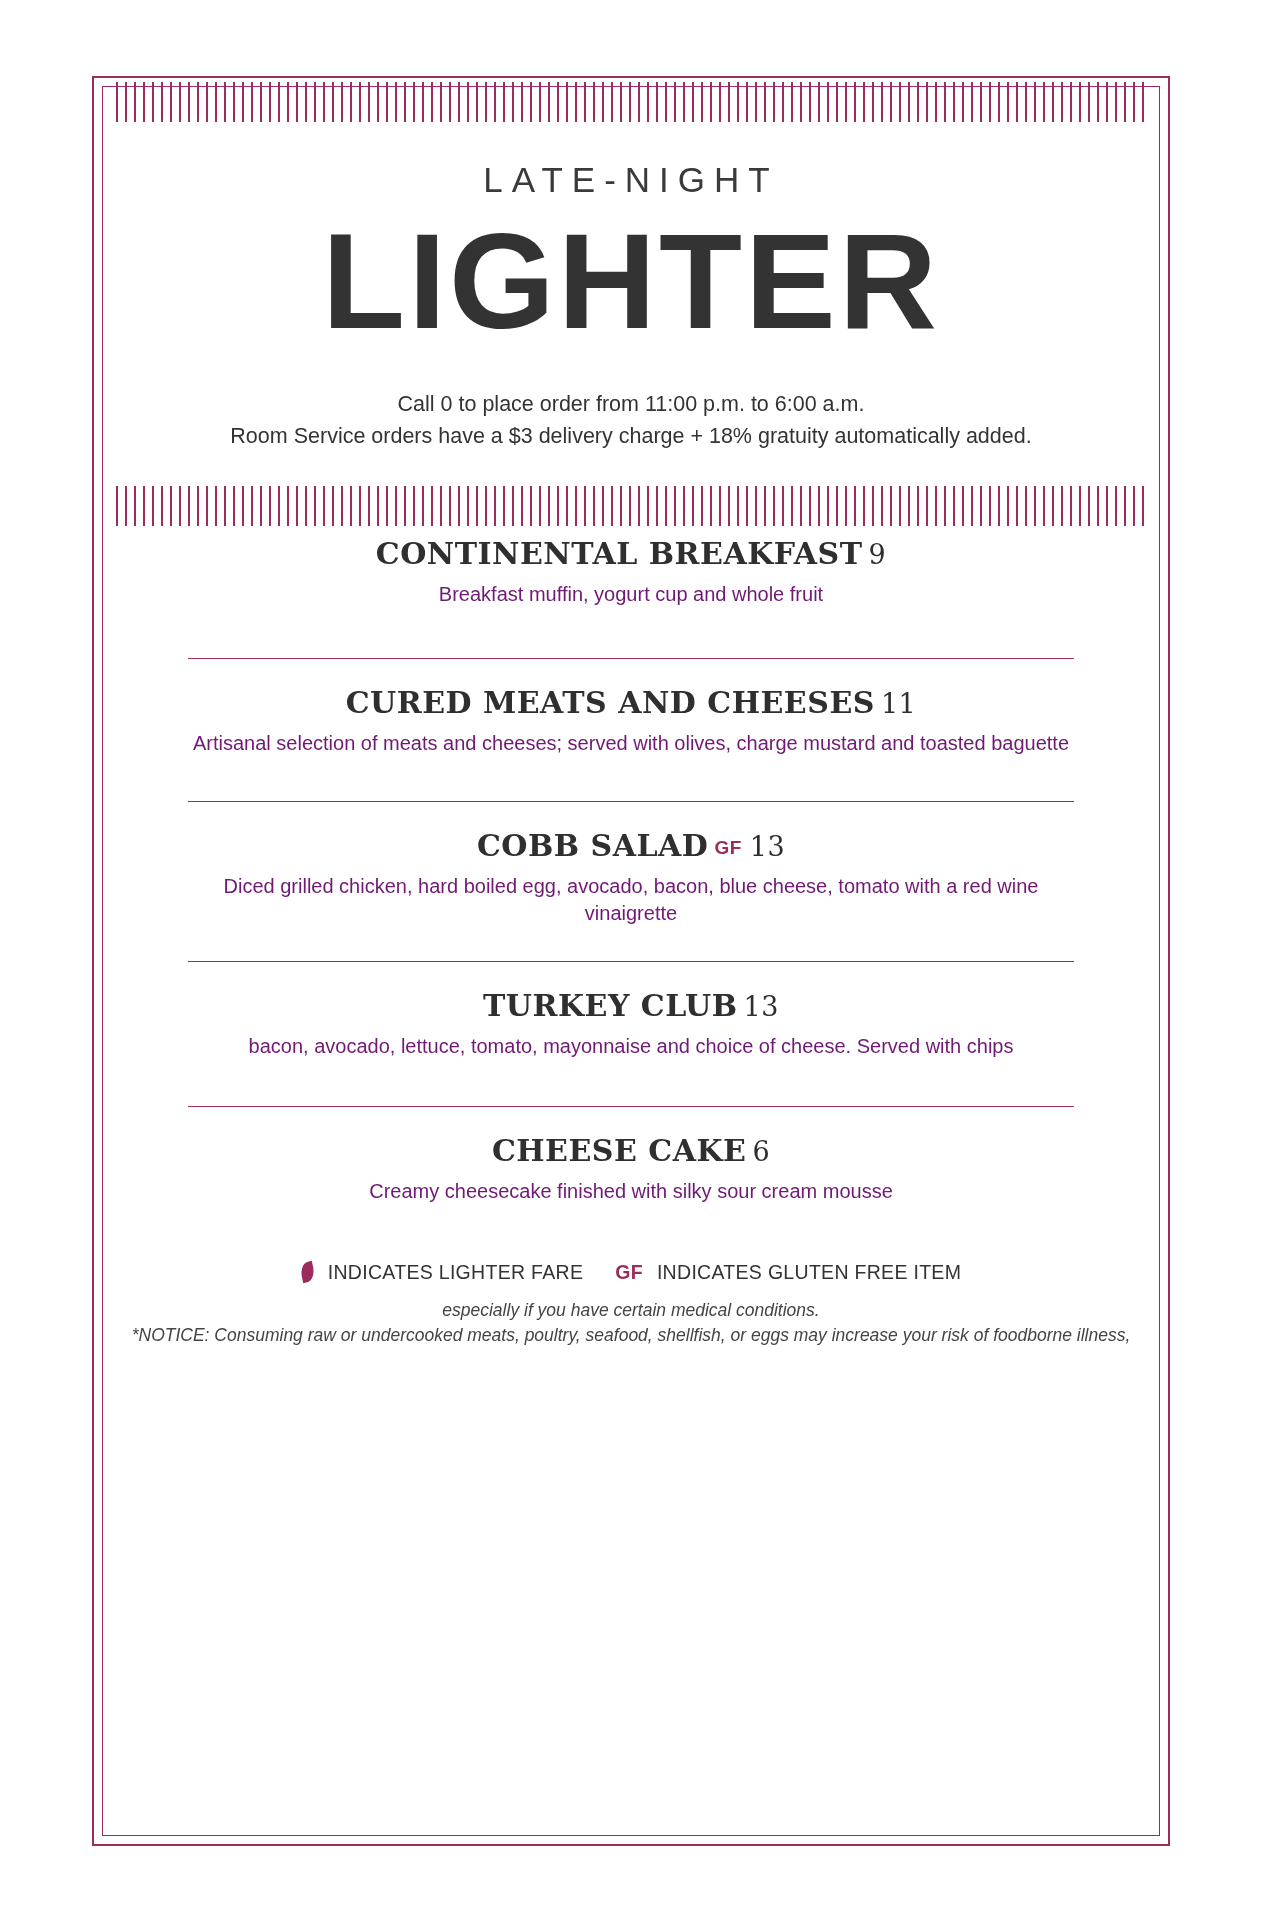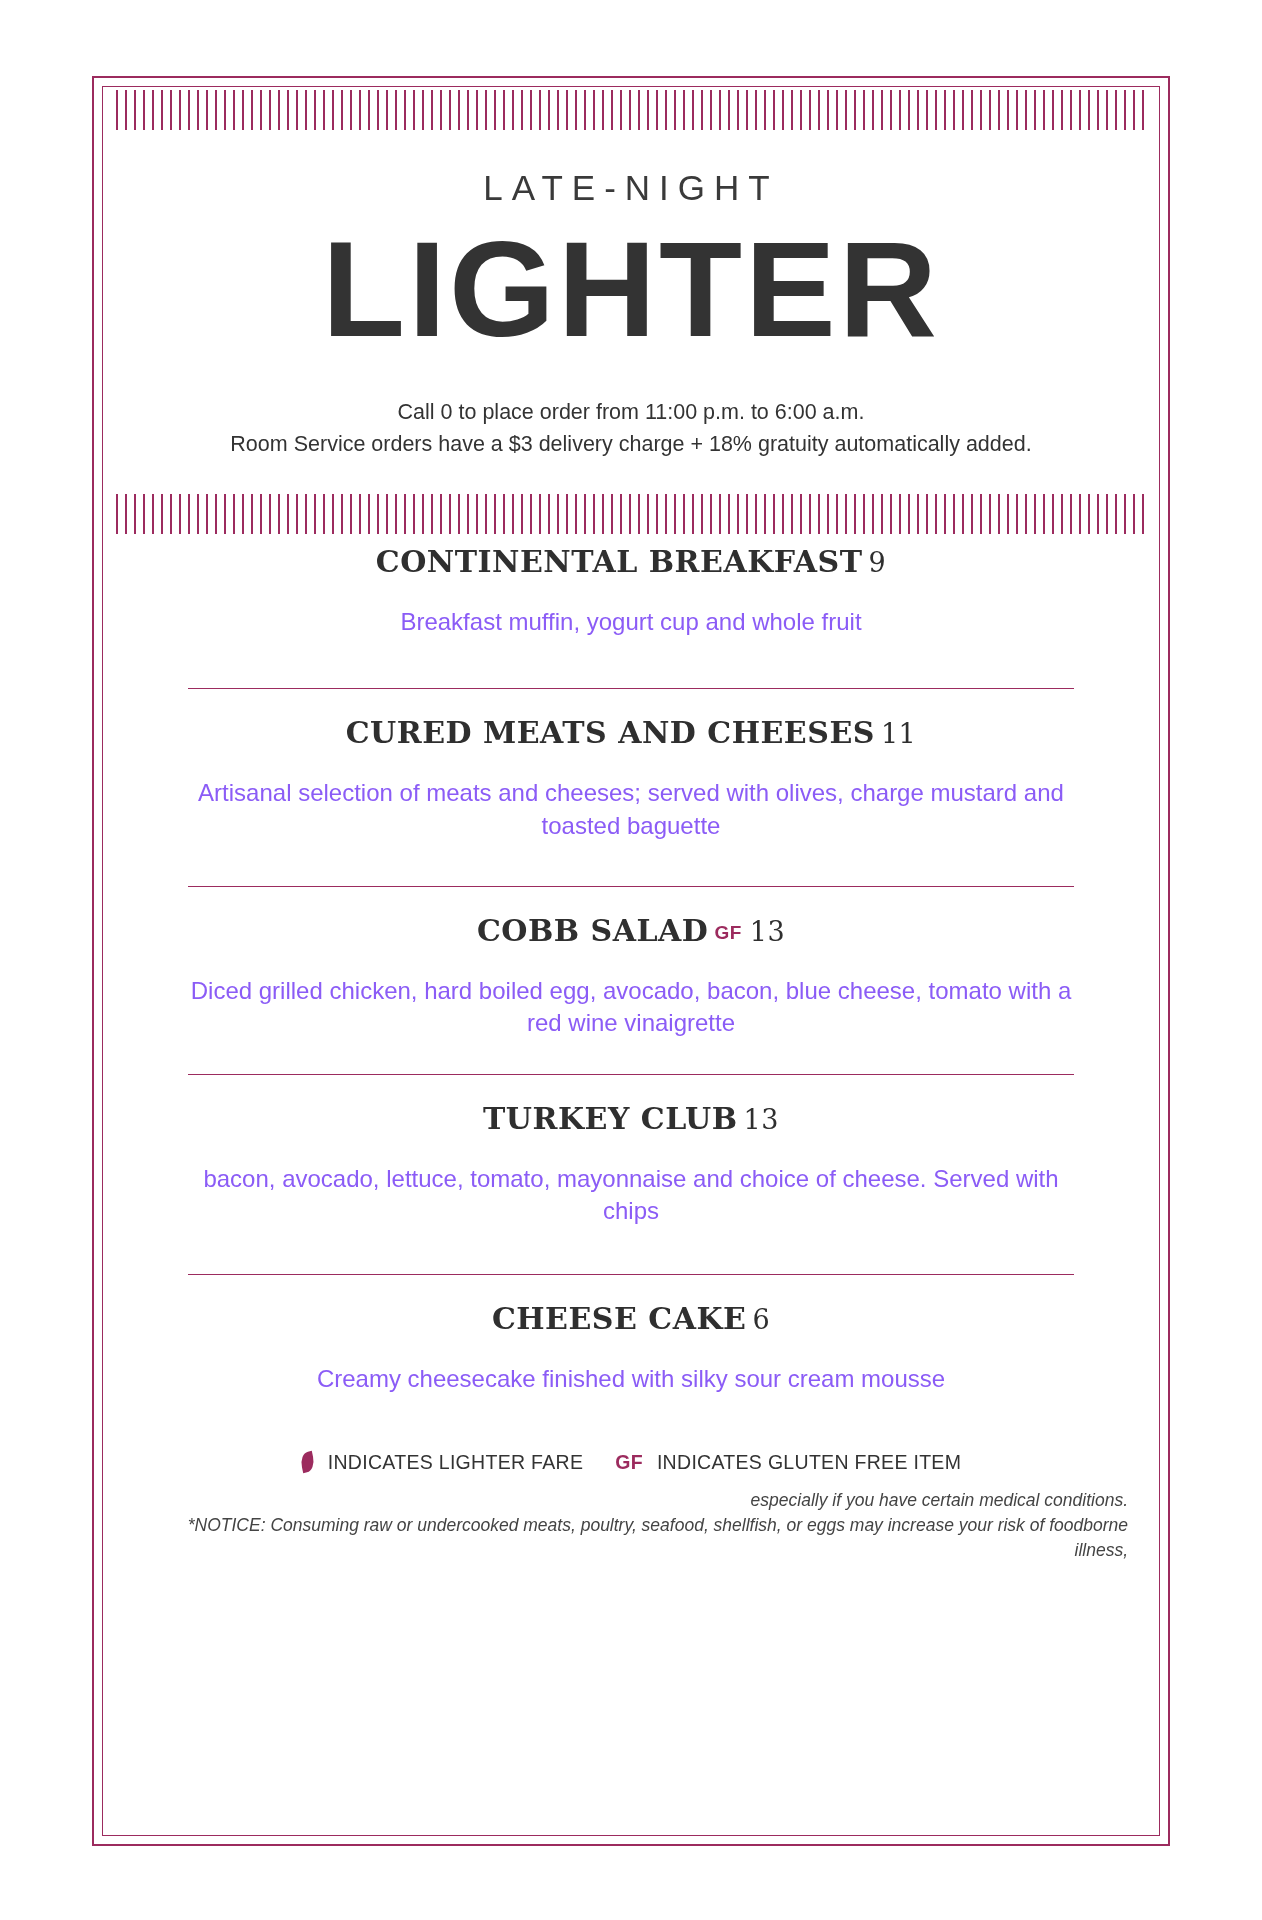--- a/index.html
+++ b/index.html
@@ -39,21 +39,21 @@
     top: 86px;
     width: 1058px;
     height: 1750px;
     border: 1px solid #9c2b5e;
     box-sizing: border-box;
   }
 
   .content {
     position: absolute;
     left: 102px;
-    top: 90px;
+    top: 82px;
     width: 1058px;
     height: 1750px;
     box-sizing: border-box;
   }
 
   
   .tick-rule {
     height: 40px;
     margin: 0 14px;
     background-image: repeating-linear-gradient(
@@ -133,44 +133,44 @@
     vertical-align: 2px;
   }
   .item-title .price {
     font-family: "DejaVu Serif", "Liberation Serif", serif;
     font-weight: normal;
     font-size: 27px;
     color: #2f2f2f;
     margin-left: 6px;
   }
   .item-desc {
-    margin-top: 26px;
-    font-size: 24px;
+    margin-top: 9px;
+    font-size: 20px;
     line-height: 1.35;
-    color: #8b5cf6;
+    color: #701a75;
     font-family: "Liberation Sans Narrow", "Liberation Sans", sans-serif;
     padding: 0 8px;
   }
   .sep {
     height: 1px;
     background: #9c2b5e;
     margin: 34px 20px 26px 20px;
   }
 
   
   .sep.s1 { margin-top: 50px; }
   .sep.s2 { margin-top: 44px; }
   .sep.s3 { margin-top: 34px; }
   .sep.s4 { margin-top: 46px; }
 
   
   .footer {
     margin-top: 56px;
-    text-align: right;
-    padding: 0 32px;
+    text-align: center;
+    padding: 0 16px;
   }
   .legend {
     font-family: "Liberation Sans Narrow", "Liberation Sans", sans-serif;
     font-size: 19.5px;
     letter-spacing: 0.3px;
     color: #333333;
     display: flex;
     align-items: center;
     justify-content: center;
     gap: 10px;

